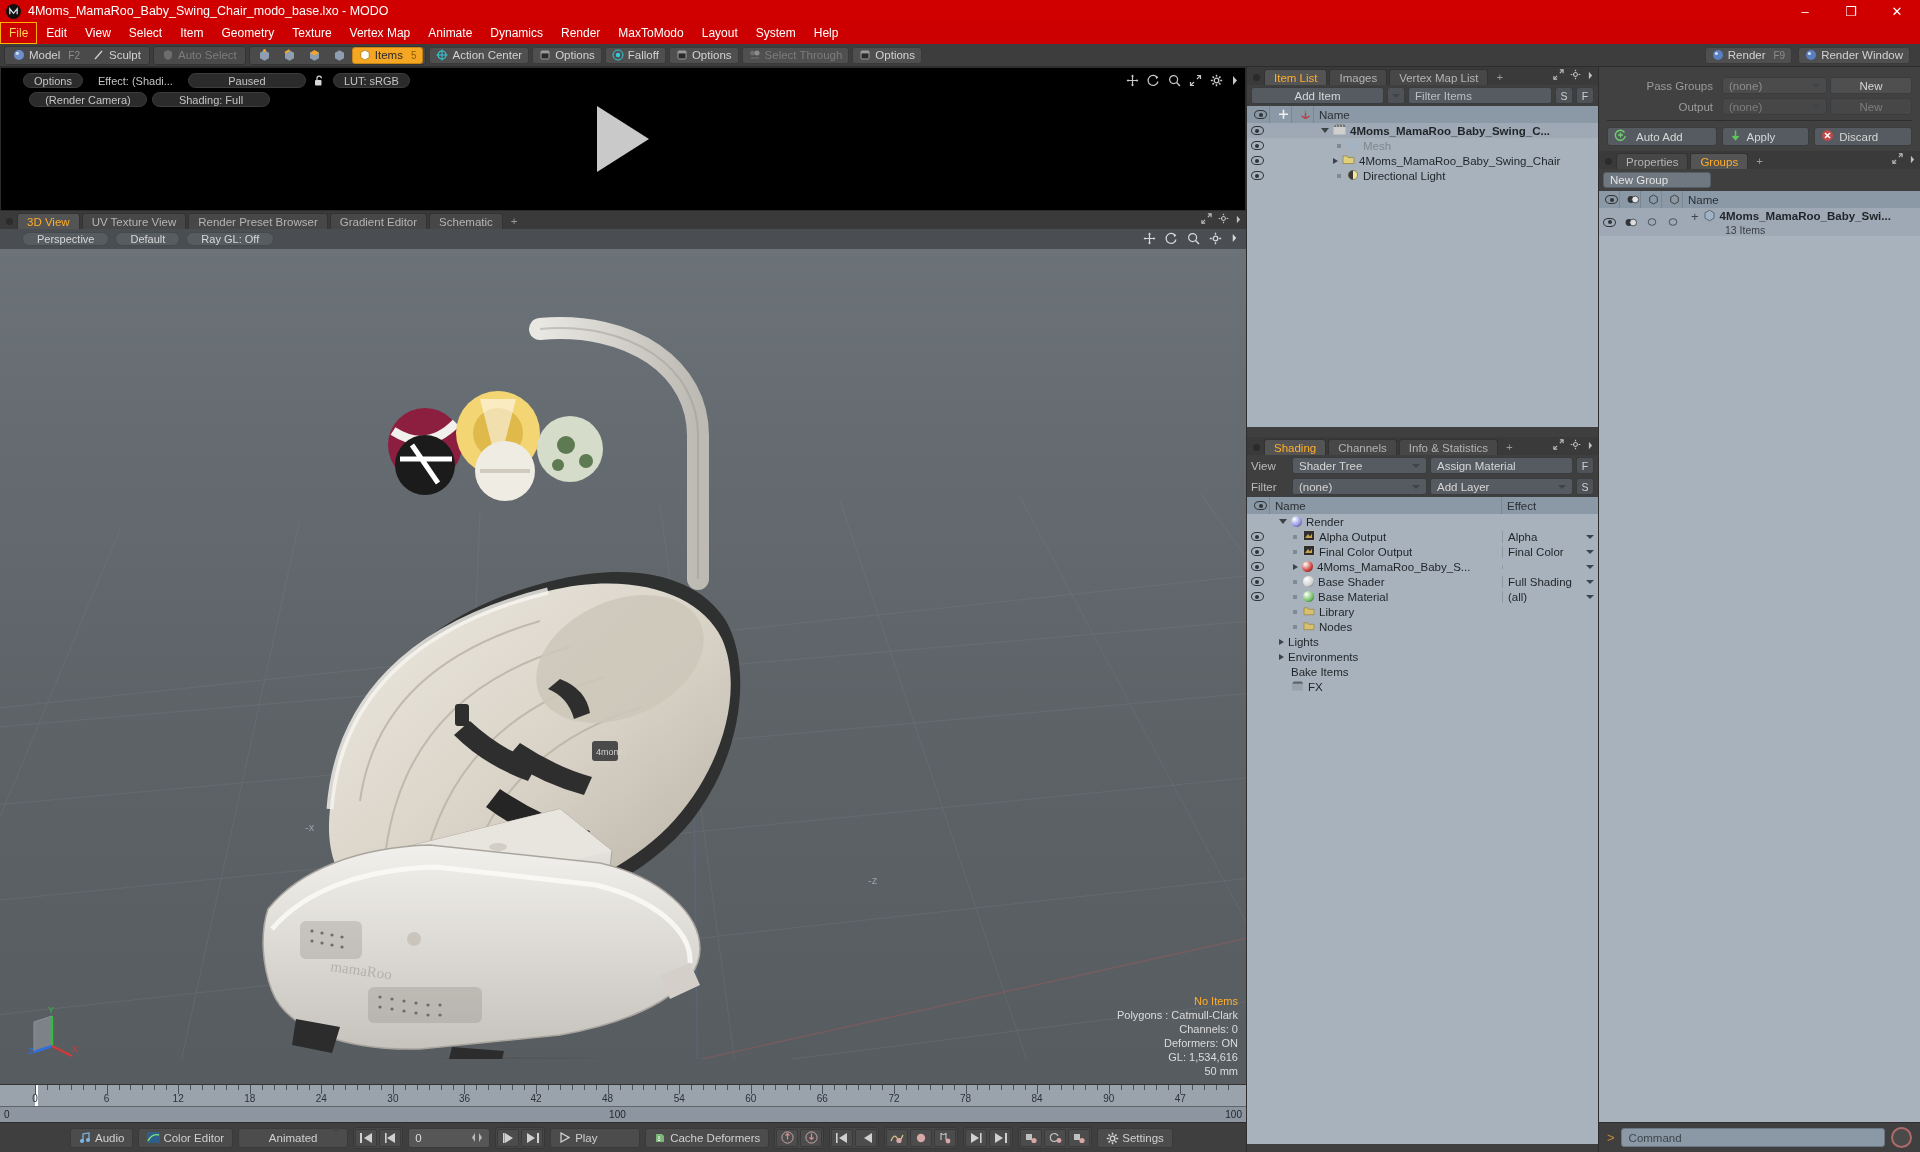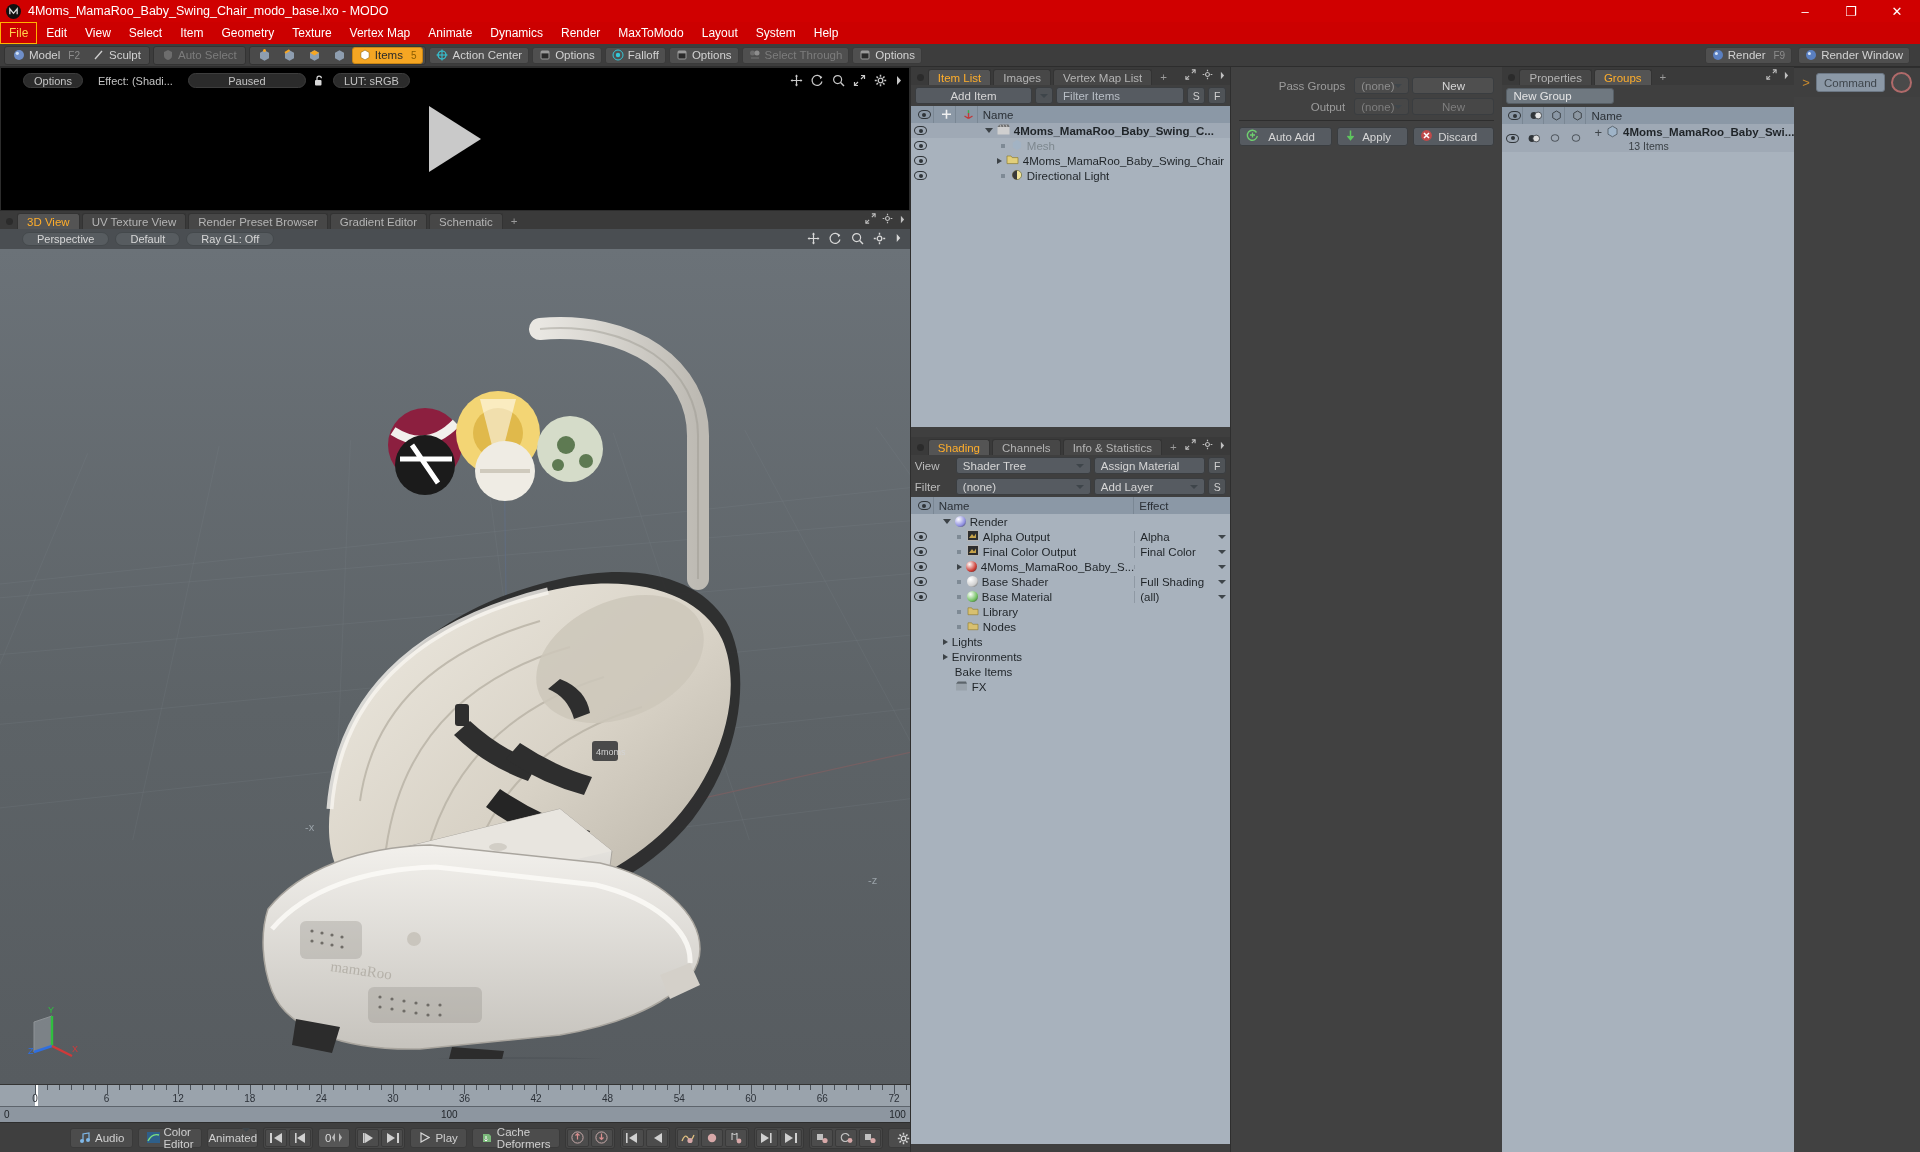--- a/index.html
+++ b/index.html
@@ -100,21 +100,21 @@
   .sqbtn{ width:22px;height:18px;background:#4c4c4c;border:1px solid #3a3a3a;border-radius:2px;
      display:flex;align-items:center;justify-content:center;color:#cfcfcf;font-size:10px;}
   .framefield{ background:#565656;border:1px solid #3a3a3a;border-radius:3px;height:20px;width:82px;
      display:flex;align-items:center;padding:0 6px;color:#ddd;font-size:11.5px;justify-content:space-between;}
   .selbox{ background:#4c4c4c;border:1px solid #3a3a3a;border-radius:3px;height:20px;width:110px;
      display:flex;align-items:center;justify-content:center;color:#d0d0d0;font-size:11.5px;position:relative;}
   .selbox .cv{position:absolute;right:7px;}
 
   
   .rmid{ width:352px; display:flex;flex-direction:column; border-left:1px solid #2e2e2e;}
-  .rfar{ flex:1 1 auto; display:flex;flex-direction:row; border-left:1px solid #2e2e2e;}
+  .rfar{ flex:1 1 auto; display:flex;flex-direction:column; border-left:1px solid #2e2e2e;}
   .panel{ display:flex;flex-direction:column;min-height:0;background:#3f3f3f;}
   .prow{ display:flex;align-items:center;gap:3px;padding:2px 4px;}
   .fld{ background:#565b61;border:1px solid #3a3d40;border-radius:3px;height:17px;
      display:flex;align-items:center;padding:0 6px;color:#d6d6d6;font-size:11.5px;}
   .fld.drop{ justify-content:space-between;}
   .fld.center{justify-content:center;}
   .btnS{ width:18px;height:17px;background:#4f5357;border:1px solid #3a3d40;border-radius:3px;
      display:flex;align-items:center;justify-content:center;color:#d0d0d0;font-size:10.5px;}
   .lbl2{ width:38px;font-size:11.5px;color:#bcbcbc;}
   .lblR{ font-size:11.5px;color:#9c9c9c;text-align:right;width:112px;padding-right:6px;}
@@ -355,20 +355,24 @@
           <div class="pbtn" style="background:transparent;border:none">Effect: (Shadi...</div>
           <div class="pbtn wide">Paused</div>
           <div class="pbtn" style="background:transparent;border:none;padding:0 3px">
             <svg width="11" height="12" viewBox="0 0 11 12">
                 <path d="M3 5V3.4A2.2 2.2 0 0 1 7.4 3.2" stroke="#d8d8d8" stroke-width="1.2" fill="none"></path>
                 <rect x="1" y="5" width="6.5" height="5.4" rx="1" fill="#d8d8d8"></rect>
               </svg>
           </div>
           <div class="pbtn">LUT: sRGB</div>
         </div>
+        <div class="prevbar2">
+          <div class="pbtn wide">(Render Camera)</div>
+          <div class="pbtn wide">Shading: Full</div>
+        </div>
         <div class="playicon"></div>
         <div class="prevTools">
           <span><svg width="13" height="13" viewBox="0 0 13 13">
                 <path d="M6.5 1v11M1 6.5h11" stroke="#c8c8c8" stroke-width="1.2"></path>
                 <path d="M6.5 0.6 8 2.4H5zM6.5 12.4 8 10.6H5zM0.6 6.5 2.4 5v3zM12.4 6.5 10.6 5v3z" fill="#c8c8c8"></path>
               </svg></span>
           <span><svg width="13" height="13" viewBox="0 0 13 13">
                 <path d="M10.5 4A5 5 0 1 0 11 7.5" stroke="#c8c8c8" stroke-width="1.2" fill="none"></path>
                 <path d="M8.2 1.5 11.3 3 9.4 5.3z" fill="#c8c8c8"></path>
               </svg></span>
@@ -577,20 +581,28 @@
             <circle cx="414" cy="690" r="7" fill="#c9c5bd"></circle>
 
             <path d="M296 770 l44 8 -8 26 -40-8z" fill="#2c2c2c"></path>
             <path d="M452 798 l52 4 -6 26 -52-6z" fill="#2c2c2c"></path>
             <path d="M660 726 l30 -12 10 22 -30 14z" fill="#d4d0c9"></path>
           </svg>
 
           <div style="position:absolute;left:305px;top:572px;color:#9aa2a8;font-size:11px">-x</div>
           <div style="position:absolute;left:868px;top:625px;color:#9aa2a8;font-size:11px">-z</div>
 
+          <div class="statText">
+            <div class="hi">No Items</div>
+            <div>Polygons : Catmull-Clark</div>
+            <div>Channels: 0</div>
+            <div>Deformers: ON</div>
+            <div>GL: 1,534,616</div>
+            <div>50 mm</div>
+          </div>
 
           <svg class="gizmo" viewBox="0 0 72 66">
             <path d="M20 48 L20 18 L38 12 L38 42 Z" fill="#a9b0b6" opacity=".45" stroke="#cfd4d8"></path>
             <path d="M38 42 L38 12" stroke="#2fbf3f" stroke-width="2.4"></path>
             <path d="M38 42 L20 48" stroke="#2f6fe0" stroke-width="2.4"></path>
             <path d="M38 42 L58 52" stroke="#d03a3a" stroke-width="2.4"></path>
             <text x="34" y="9" fill="#2fbf3f" font-size="9" font-family="Liberation Sans">Y</text>
             <text x="58" y="48" fill="#d03a3a" font-size="9" font-family="Liberation Sans">X</text>
             <text x="14" y="50" fill="#2f6fe0" font-size="9" font-family="Liberation Sans">Z</text>
           </svg>

